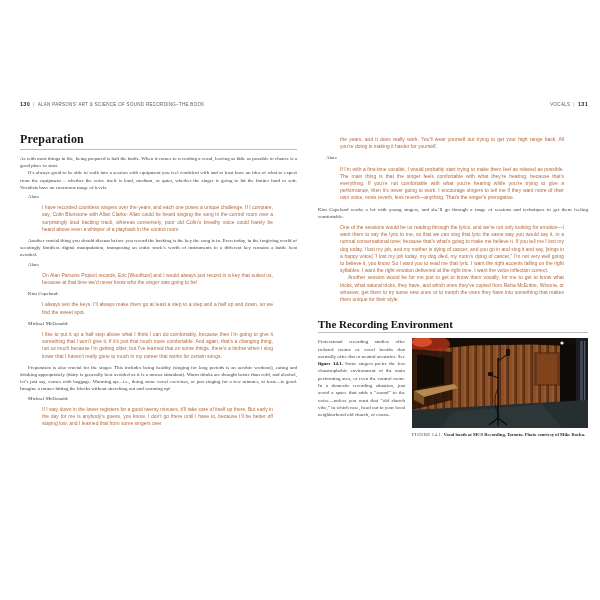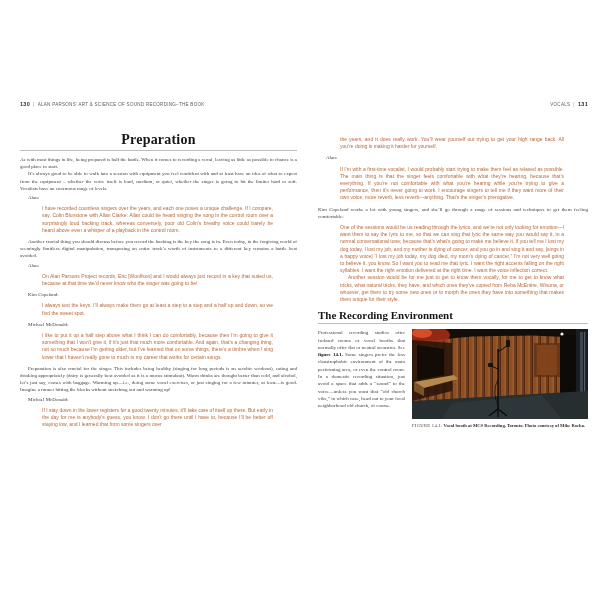--- a/index.html
+++ b/index.html
@@ -11,22 +11,22 @@
 
   .running-head{font-family:"Liberation Sans", sans-serif;font-size:4.5px;letter-spacing:.3px;
                 color:#5a5a5a;display:flex;align-items:center;gap:3px;height:8px;}
   .running-head .pgnum{font-weight:bold;color:#2e2e2e;font-size:5.5px;}
   .running-head .sep{color:#999;font-size:5px;}
   .rh-right{justify-content:flex-end;}
 
   .flow{margin-top:24px;}
   .flow-right{margin-top:28px;}
 
-  .h1{font-size:14px;font-weight:bold;color:#161616;letter-spacing:.2px;margin:0 0 2px 0;text-align:center;}
-  .h2{font-size:11px;font-weight:bold;color:#161616;margin:6px 0 2px 0;}
+  .h1{font-size:12px;font-weight:bold;color:#161616;letter-spacing:.2px;margin:0 0 2px 0;}
+  .h2{font-size:11px;font-weight:bold;color:#161616;margin:15px 0 2px 0;}
   .rule{height:1px;background:#bdbdbd;margin:0 0 5px 0;}
 
   .body-para{font-size:5px;line-height:7.2px;color:#3e3e3e;text-align:justify;margin:0;}
   .indent{text-indent:8px;}
   .speaker{font-size:5px;line-height:7.2px;color:#3e3e3e;margin:2px 0 1px 0;text-indent:8px;}
   .quote{font-family:"Liberation Sans", sans-serif;font-size:5px;line-height:7.2px;
          color:#b5693c;text-align:justify;margin:4px 24px 4px 22px;}
   .quote.cont{margin-top:-4px;text-indent:8px;}
   .quote.flow-start{margin-top:0;}
 

